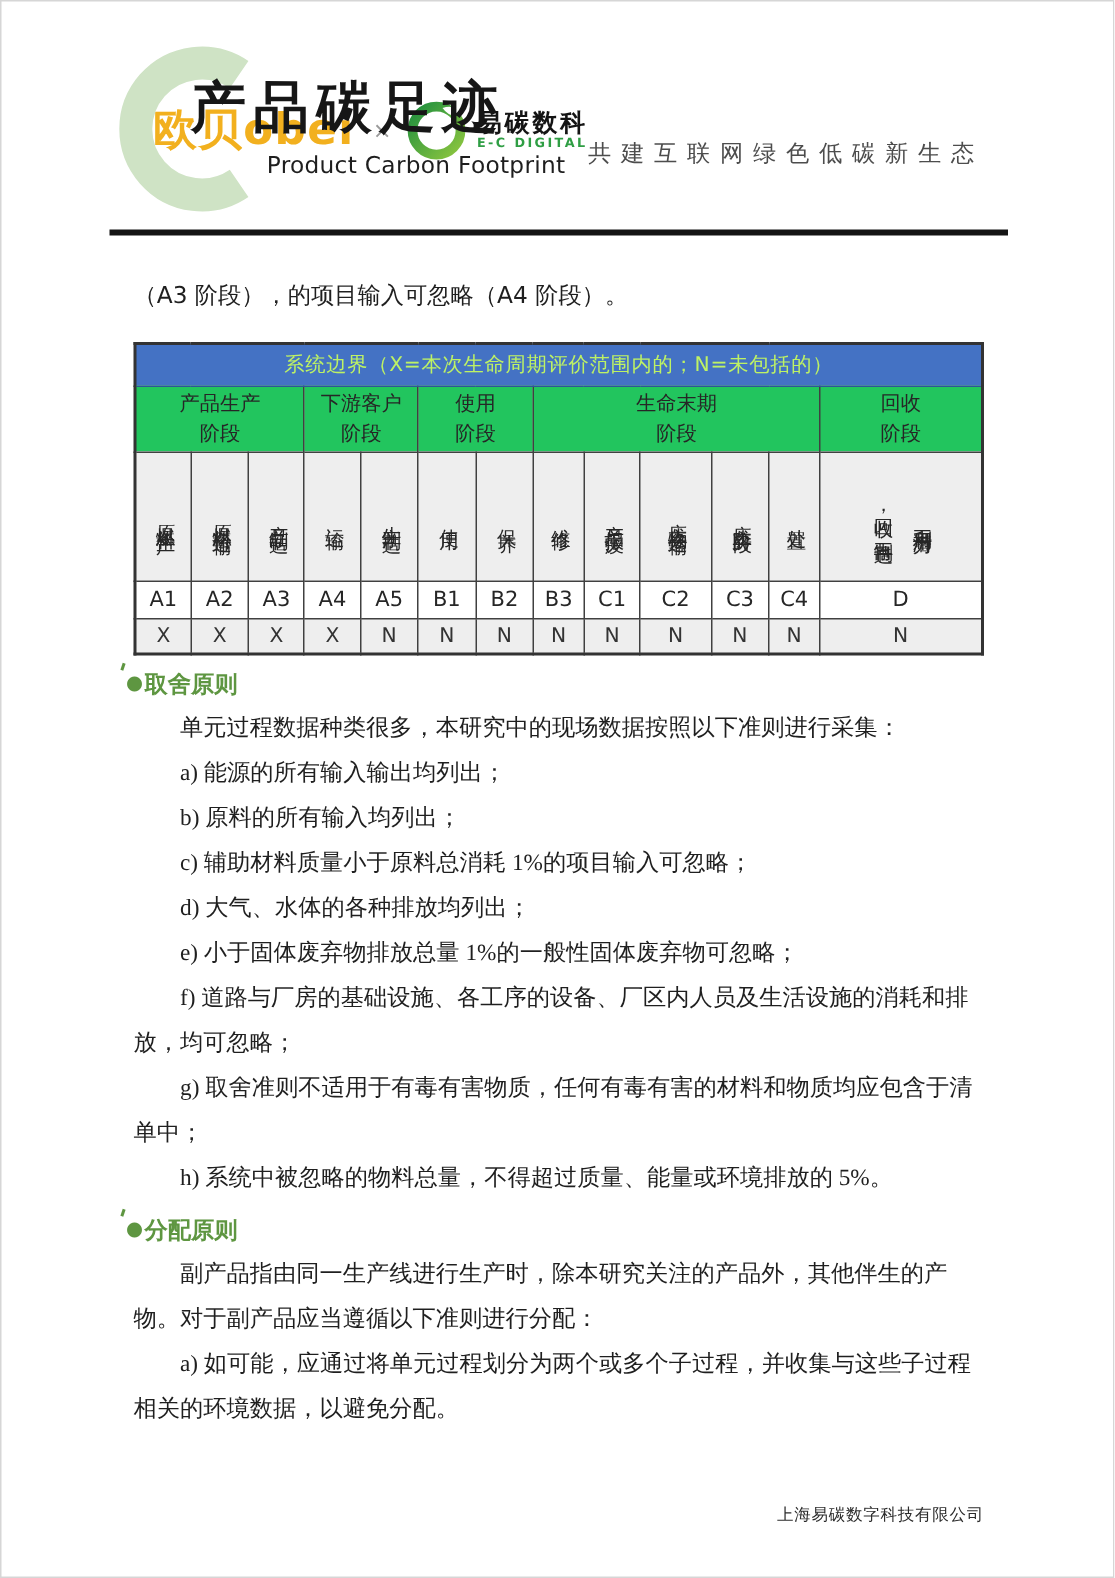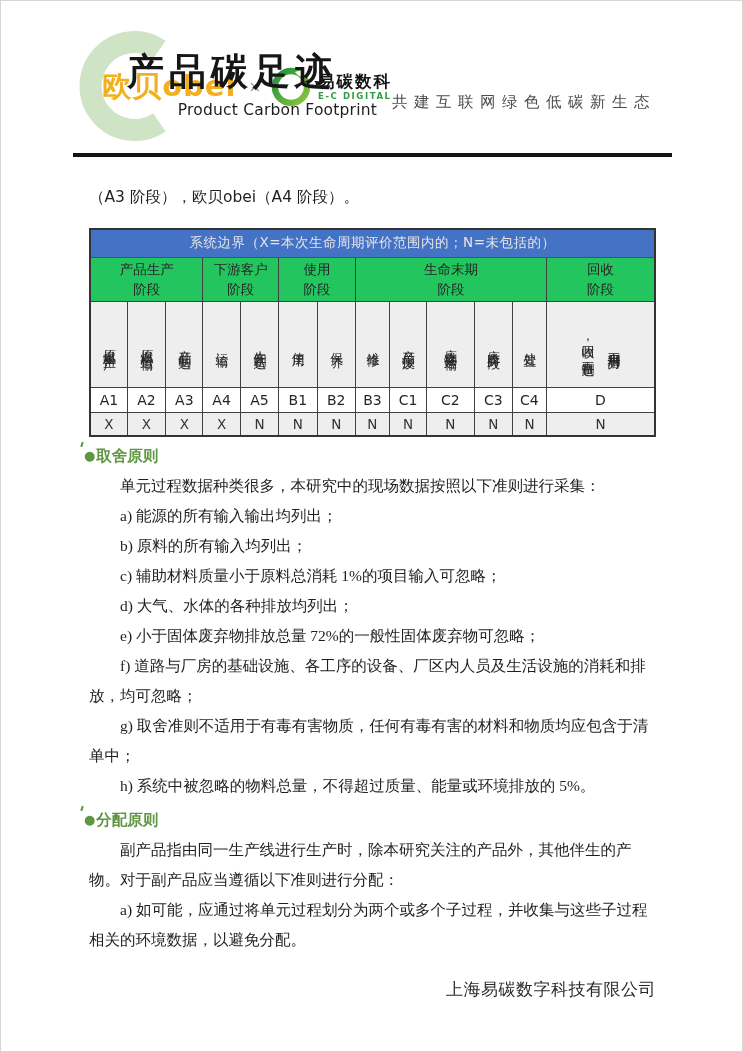--- a/index.html
+++ b/index.html
@@ -105,21 +105,21 @@
   .boundary-table td {
     border: 1px solid #404040;
     text-align: center;
     vertical-align: middle;
     font-size: 13.5px;
     color: #262626;
   }
   .boundary-table { border: 2px solid #333333; }
   .banner-row td {
     background: #4472c4;
-    color: #e5e5e5;
+    color: #bef264;
     height: 28px;
     font-size: 13.5px;
     border-color: #2f5597;
     letter-spacing: 0.5px;
   }
   .group-row td { height: 44px; background: #22c55e; line-height: 20px; padding: 1px 0; }
   .vertical-row td { height: 86px; background: #eeeeee; padding: 4px 0; }
   .vtext {
     writing-mode: vertical-lr;
     text-orientation: upright;
@@ -130,22 +130,22 @@
     color: #262626;
   }
   .vtext.two-col { white-space: pre-line; letter-spacing: 1px; line-height: 26px; }
   .code-row td { height: 25px; background: #ffffff; font-size: 14px; }
   .value-row td { height: 24px; background: #eeeeee; font-size: 13.5px; color: #333333; }
 
   
   .page-footer {
     position: absolute;
     right: 86px;
-    bottom: 50px;
-    font-size: 17px;
+    bottom: 34px;
+    font-size: 11px;
     color: #2b2b2b;
     letter-spacing: 0.5px;
   }
 </style>
 </head>
 <body>
 
 <div class="page">
 
   <div class="header">
@@ -180,21 +180,21 @@
         </div>
       </div>
       <div class="tagline">共建互联网绿色低碳新生态</div>
     </div>
   </div>
 
   <div class="header-divider"></div>
 
   <div class="body-text">
 
-    <p class="intro-para">（A3 阶段），欧贝obei（A4 阶段）。</p>
+    <p class="intro-para">（A3 阶段），的项目输入可忽略（A4 阶段）。</p>
 
     <table class="boundary-table">
       <colgroup>
         <col style="width:6.6%">
           <col style="width:6.8%">
           <col style="width:6.6%">
         <col style="width:6.6%">
           <col style="width:6.8%">
         <col style="width:6.8%">
           <col style="width:6.8%">
@@ -308,21 +308,21 @@
 
     <div class="green-heading">
       <span class="bullet">●</span>
       <span>取舍原则</span>
     </div>
     <p class="indent">单元过程数据种类很多，本研究中的现场数据按照以下准则进行采集：</p>
     <p class="indent">a) 能源的所有输入输出均列出；</p>
     <p class="indent">b) 原料的所有输入均列出；</p>
     <p class="indent">c) 辅助材料质量小于原料总消耗 1%的项目输入可忽略；</p>
     <p class="indent">d) 大气、水体的各种排放均列出；</p>
-    <p class="indent">e) 小于固体废弃物排放总量 72%的一般性固体废弃物可忽略；</p>
+    <p class="indent">e) 小于固体废弃物排放总量 1%的一般性固体废弃物可忽略；</p>
     <p class="indent">f) 道路与厂房的基础设施、各工序的设备、厂区内人员及生活设施的消耗和排放，均可忽略；</p>
     <p class="indent">g) 取舍准则不适用于有毒有害物质，任何有毒有害的材料和物质均应包含于清单中；</p>
     <p class="indent">h) 系统中被忽略的物料总量，不得超过质量、能量或环境排放的 5%。</p>
 
     <div class="green-heading">
       <span class="bullet">●</span>
       <span>分配原则</span>
     </div>
     <p class="indent">副产品指由同一生产线进行生产时，除本研究关注的产品外，其他伴生的产物。对于副产品应当遵循以下准则进行分配：</p>
     <p class="indent">a) 如可能，应通过将单元过程划分为两个或多个子过程，并收集与这些子过程相关的环境数据，以避免分配。</p>

